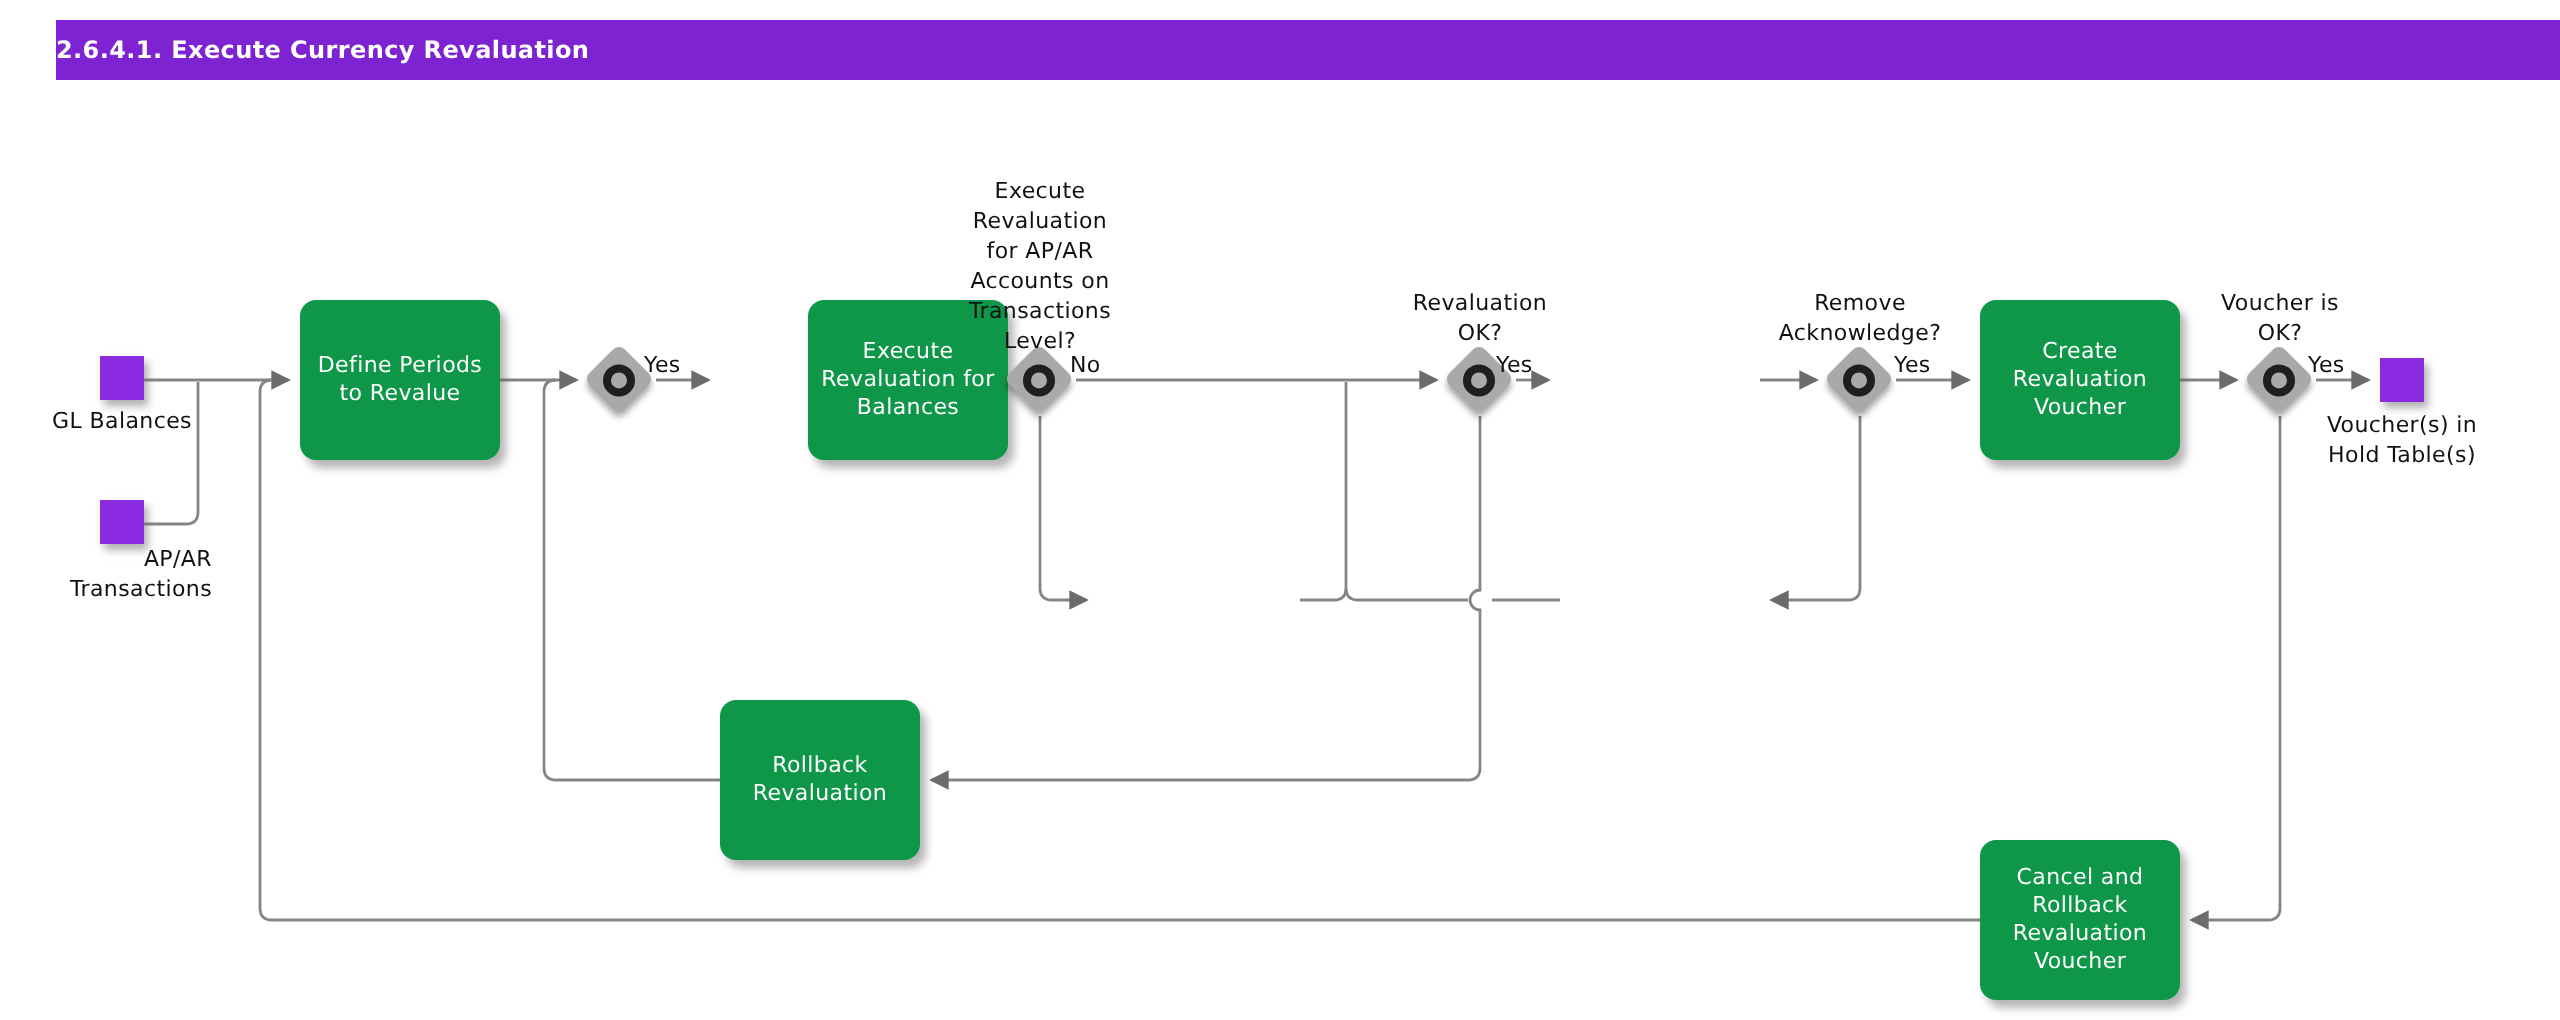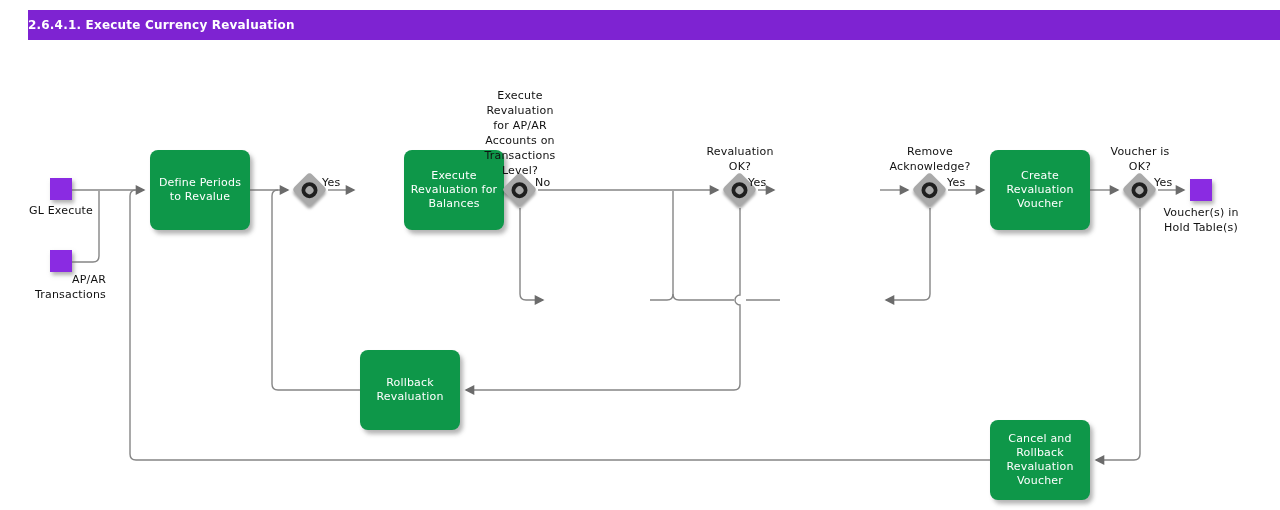--- a/index.html
+++ b/index.html
@@ -120,21 +120,21 @@
     <path d="M930,208 V294 Q930,300 924,300 H886" marker-end="url(#arr)"></path>
 
     <path d="M1090,190 H1118" marker-end="url(#arr)"></path>
 
     <path d="M1158,190 H1184" marker-end="url(#arr)"></path>
 
     <path d="M1140,208 V454 Q1140,460 1134,460 H1096" marker-end="url(#arr)"></path>
   </svg>
 
   <div class="dobj o-gl"></div>
-  <div class="lbl l-gl">GL Execute</div>
+  <div class="lbl l-gl">GL Balances</div>
 
   <div class="dobj o-apar"></div>
   <div class="lbl l-apar">AP/AR Transactions</div>
 
   <div class="dobj o-voucher"></div>
   <div class="lbl l-voucher">Voucher(s) in Hold Table(s)</div>
 
   <div class="pbox p-define">
     <span>Define Periods to Revalue</span>
   </div>

